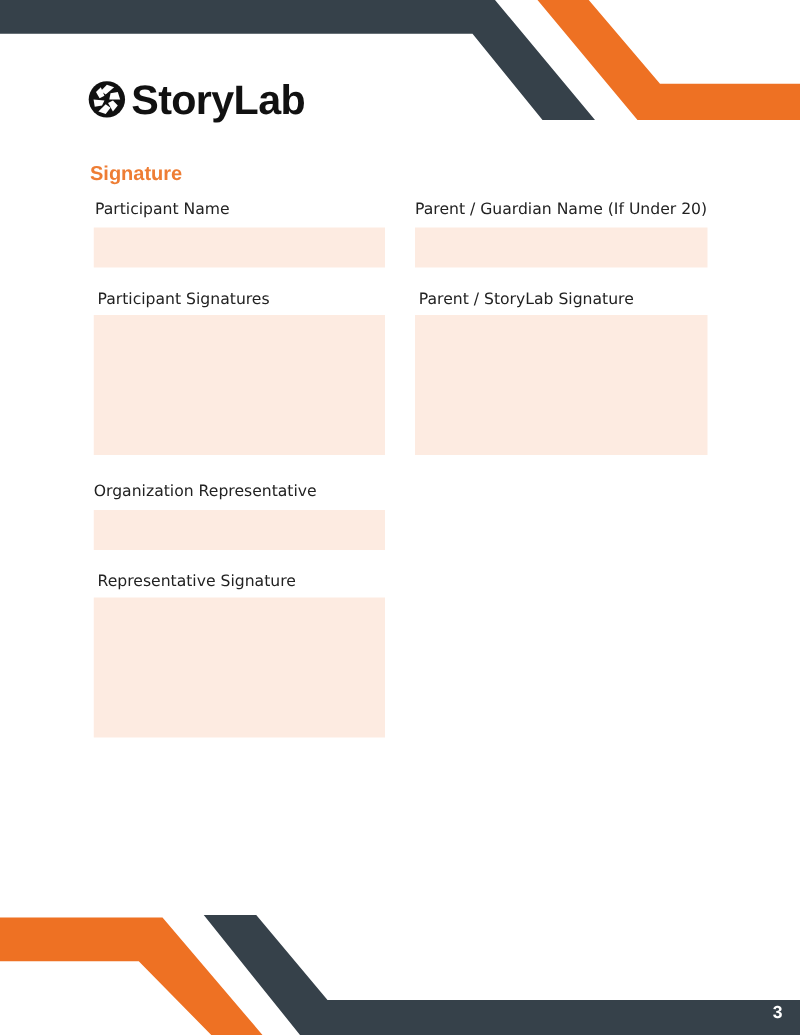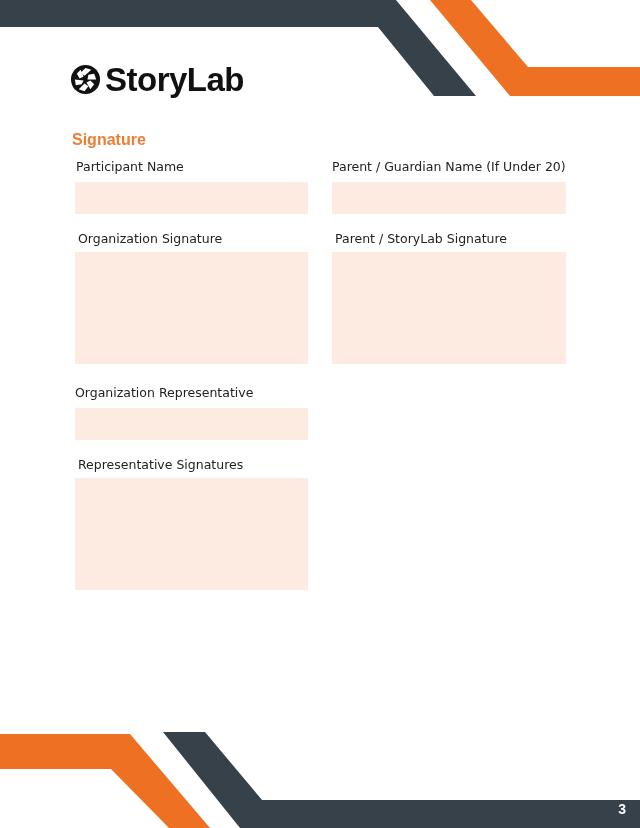--- a/index.html
+++ b/index.html
@@ -58,30 +58,30 @@
 </div>
 
 <div class="section-title">Signature</div>
 
 <div class="label" style="left:60px;top:159px;margin-left:16px;">Participant Name</div>
 <div class="field" style="left:75px;top:182px;width:233px;height:32px;"></div>
 
 <div class="label" style="left:332px;top:159px;">Parent / Guardian Name (If Under 20)</div>
 <div class="field" style="left:332px;top:182px;width:234px;height:32px;"></div>
 
-<div class="label" style="left:78px;top:231px;">Organization Signature</div>
+<div class="label" style="left:78px;top:231px;">Participant Signatures</div>
 <div class="field" style="left:75px;top:252px;width:233px;height:112px;"></div>
 
 <div class="label" style="left:335px;top:231px;">Parent / StoryLab Signature</div>
 <div class="field" style="left:332px;top:252px;width:234px;height:112px;"></div>
 
 <div class="label" style="left:75px;top:385px;">Organization Representative</div>
 <div class="field" style="left:75px;top:408px;width:233px;height:32px;"></div>
 
-<div class="label" style="left:78px;top:457px;">Representative Signatures</div>
+<div class="label" style="left:78px;top:457px;">Representative Signature</div>
 <div class="field" style="left:75px;top:478px;width:233px;height:112px;"></div>
 
 <svg class="deco" width="640" height="828" viewBox="0 0 640 828" style="pointer-events:none;">
   <polygon points="0,734 130,734 210,828 169,828 111,769 0,769" fill="#ee7123"></polygon>
   <polygon points="163,732 205,732 262,800 640,800 640,828 240,828" fill="#36414a"></polygon>
 </svg>
 
 <div class="page-num">3</div>
 
 </body></html>

